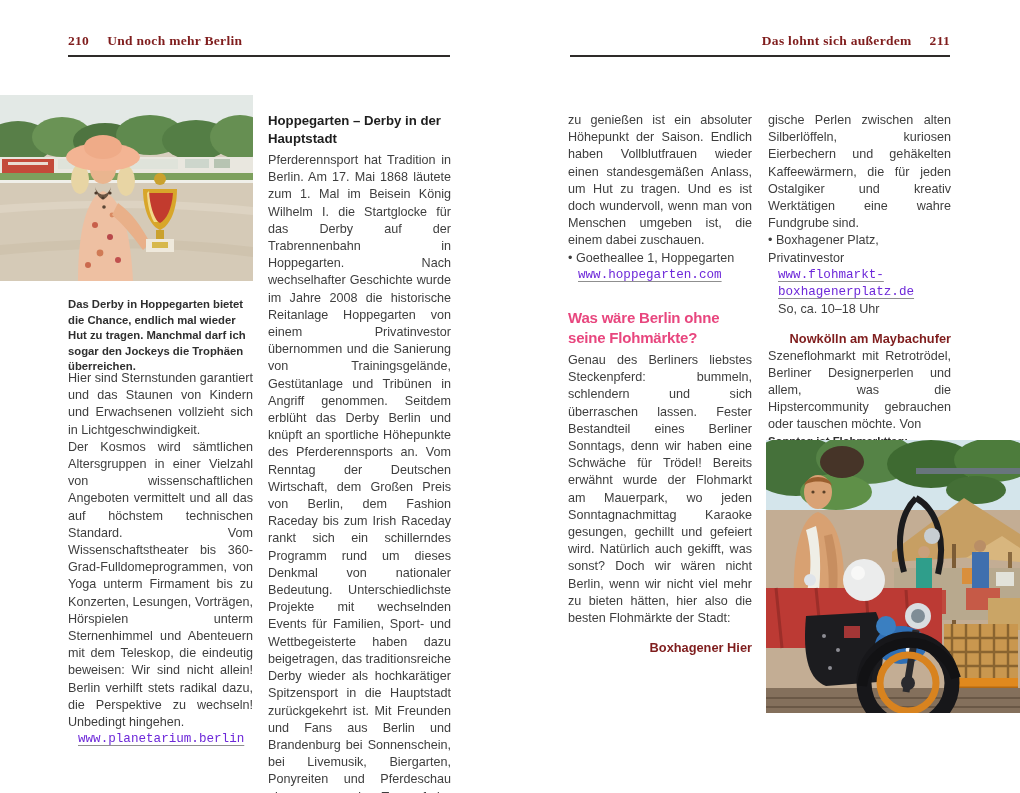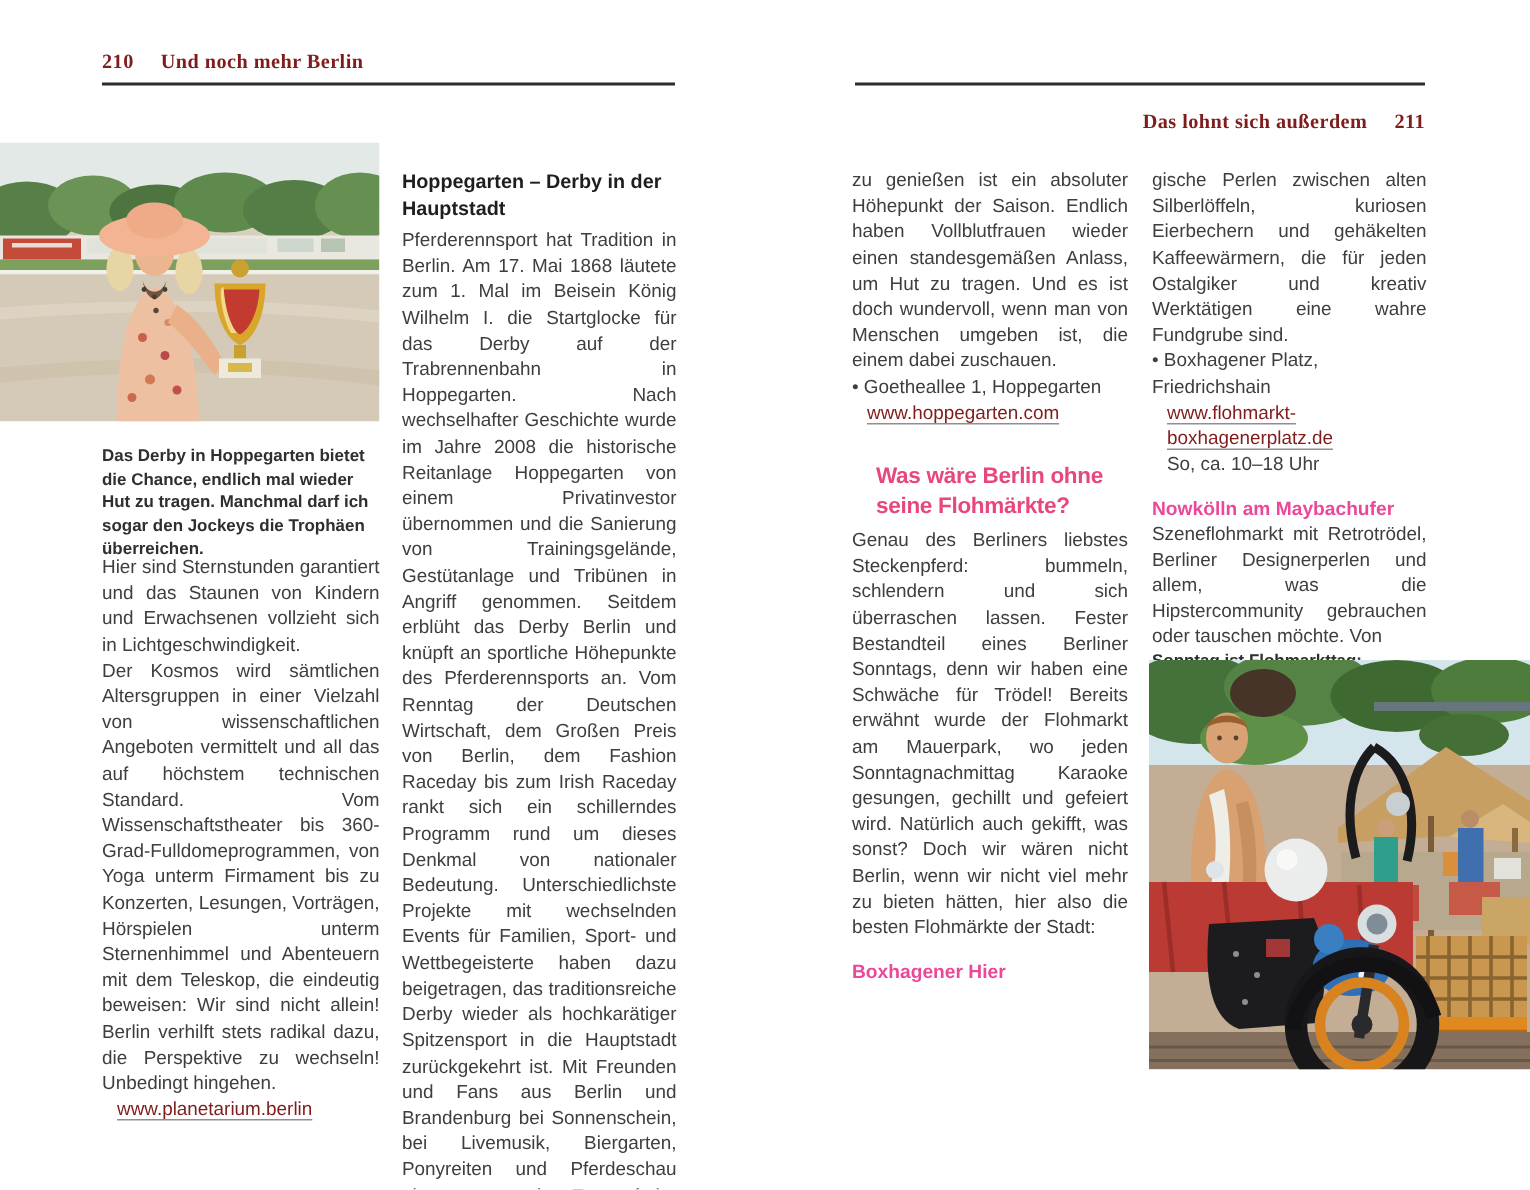--- a/index.html
+++ b/index.html
@@ -4,48 +4,48 @@
 <style>
   html,body{margin:0;padding:0;background:#ffffff;}
   .page{
     position:relative;width:1020px;height:793px;background:#ffffff;overflow:hidden;
     font-family:"Liberation Sans",sans-serif;color:#3e3e3e;
   }
   
   .running-head{position:absolute;top:33px;font-family:"Liberation Serif",serif;
     font-weight:bold;font-size:13.5px;color:#7f1d1d;letter-spacing:.3px;}
   .rh-left{left:68px;width:382px;text-align:left;}
-  .rh-right{left:570px;width:380px;text-align:right;margin-top:40px;}
+  .rh-right{left:570px;width:380px;text-align:right;}
   .rh-gap{display:inline-block;width:18px;}
   .head-rule{position:absolute;top:55px;height:2px;background:#2e2b29;}
   .rule-left{left:68px;width:382px;}
   .rule-right{left:570px;width:380px;}
 
   
   .photo{position:absolute;overflow:hidden;}
   .photo svg{display:block;width:100%;height:100%;}
   .photo-derby{left:0;top:95px;width:253px;height:186px;}
   .photo-market{left:766px;top:440px;width:254px;height:273px;}
 
   
   .col{position:absolute;font-size:12.6px;line-height:17.2px;text-align:justify;
     hyphens:auto;-webkit-hyphens:auto;}
   .col1{left:68px;top:350px;width:185px;margin-top:20px;}
   .col2{left:268px;top:112px;width:183px;}
   .col3{left:568px;top:112px;width:184px;}
   .col4{left:768px;top:112px;width:183px;}
   .col p{margin:0;}
   .col h3{margin:0 0 4px 0;font-size:13.2px;line-height:18px;color:#1e1e1e;text-align:left;}
-  .col h4{margin:12px 0 0 0;font-size:12.8px;line-height:17.2px;color:#ec4899;text-align:left;}
-  .col h2.accent{margin:24px 0 4px 16px;font-size:15px;line-height:20px;letter-spacing:-.2px;
+  .col h4{margin:12px 0 0 0;font-size:12.8px;line-height:17.2px;color:#7f1d1d;text-align:right;}
+  .col h2.accent{margin:24px 0 4px 0;font-size:15px;line-height:20px;letter-spacing:-.2px;
     color:#e8467e;text-align:left;}
   .addr{ text-align:left;}
-  .weblink{display:block;text-align:left;padding-left:10px;color:#7f1d1d;
+  .weblink{display:block;text-align:left;padding-left:10px;color:#6d28d9;
     text-decoration:underline;text-decoration-thickness:1px;text-underline-offset:3px;
-    text-decoration-color:#8f8f8f;cursor:pointer;}
+    text-decoration-color:#8f8f8f;cursor:pointer;font-family:Liberation Mono, monospace;}
   .hours{text-align:left;padding-left:10px;}
 
   
   .caption{position:absolute;font-size:11.3px;line-height:15.5px;font-weight:bold;
     color:#2f2f2f;text-align:left;}
   .caption-derby{left:68px;top:286px;width:188px;}
   .caption-market{margin:18px 0 0 0;font-size:11.3px;line-height:15.5px;font-weight:bold;
     color:#2f2f2f;text-align:left;}
 </style>
 </head>
@@ -134,21 +134,21 @@
     <p>zu genießen ist ein absoluter Höhepunkt der Saison. Endlich haben Vollblutfrauen wieder einen standesgemäßen Anlass, um Hut zu tragen. Und es ist doch wundervoll, wenn man von Menschen umgeben ist, die einem dabei zuschauen.</p>
     <p class="addr">• Goetheallee 1, Hoppegarten</p>
     <span class="weblink">www.hoppegarten.com</span>
     <h2 class="accent">Was wäre Berlin ohne seine Flohmärkte?</h2>
     <p>Genau des Berliners liebstes Steckenpferd: bummeln, schlendern und sich überraschen lassen. Fester Bestandteil eines Berliner Sonntags, denn wir haben eine Schwäche für Trödel! Bereits erwähnt wurde der Flohmarkt am Mauerpark, wo jeden Sonntagnachmittag Karaoke gesungen, gechillt und gefeiert wird. Natürlich auch gekifft, was sonst? Doch wir wären nicht Berlin, wenn wir nicht viel mehr zu bieten hätten, hier also die besten Flohmärkte der Stadt:</p>
     <h4>Boxhagener Hier</h4>
   </div>
 
   <div class="col col4">
     <p>gische Perlen zwischen alten Silberlöffeln, kuriosen Eierbechern und gehäkelten Kaffeewärmern, die für jeden Ostalgiker und kreativ Werktätigen eine wahre Fundgrube sind.</p>
-    <p class="addr">• Boxhagener Platz, Friedrichshain</p>
+    <p class="addr">• Boxhagener Platz, Privatinvestor</p>
     <span class="weblink">www.flohmarkt-boxhagenerplatz.de</span>
     <p class="hours">So, ca. 10–18 Uhr</p>
     <h4>Nowkölln am Maybachufer</h4>
     <p>Szeneflohmarkt mit Retrotrödel, Berliner Designerperlen und allem, was die Hipstercommunity gebrauchen oder tauschen möchte. Von</p>
     <p class="caption-market">Sonntag ist Flohmarkttag: Stöbern am Maybachufer.</p>
   </div>
 
   <figure class="photo photo-market" style="margin:0;">
     <svg viewBox="0 0 254 273" preserveAspectRatio="none" aria-hidden="true">
       <rect width="254" height="273" fill="#c3ad94"></rect>

